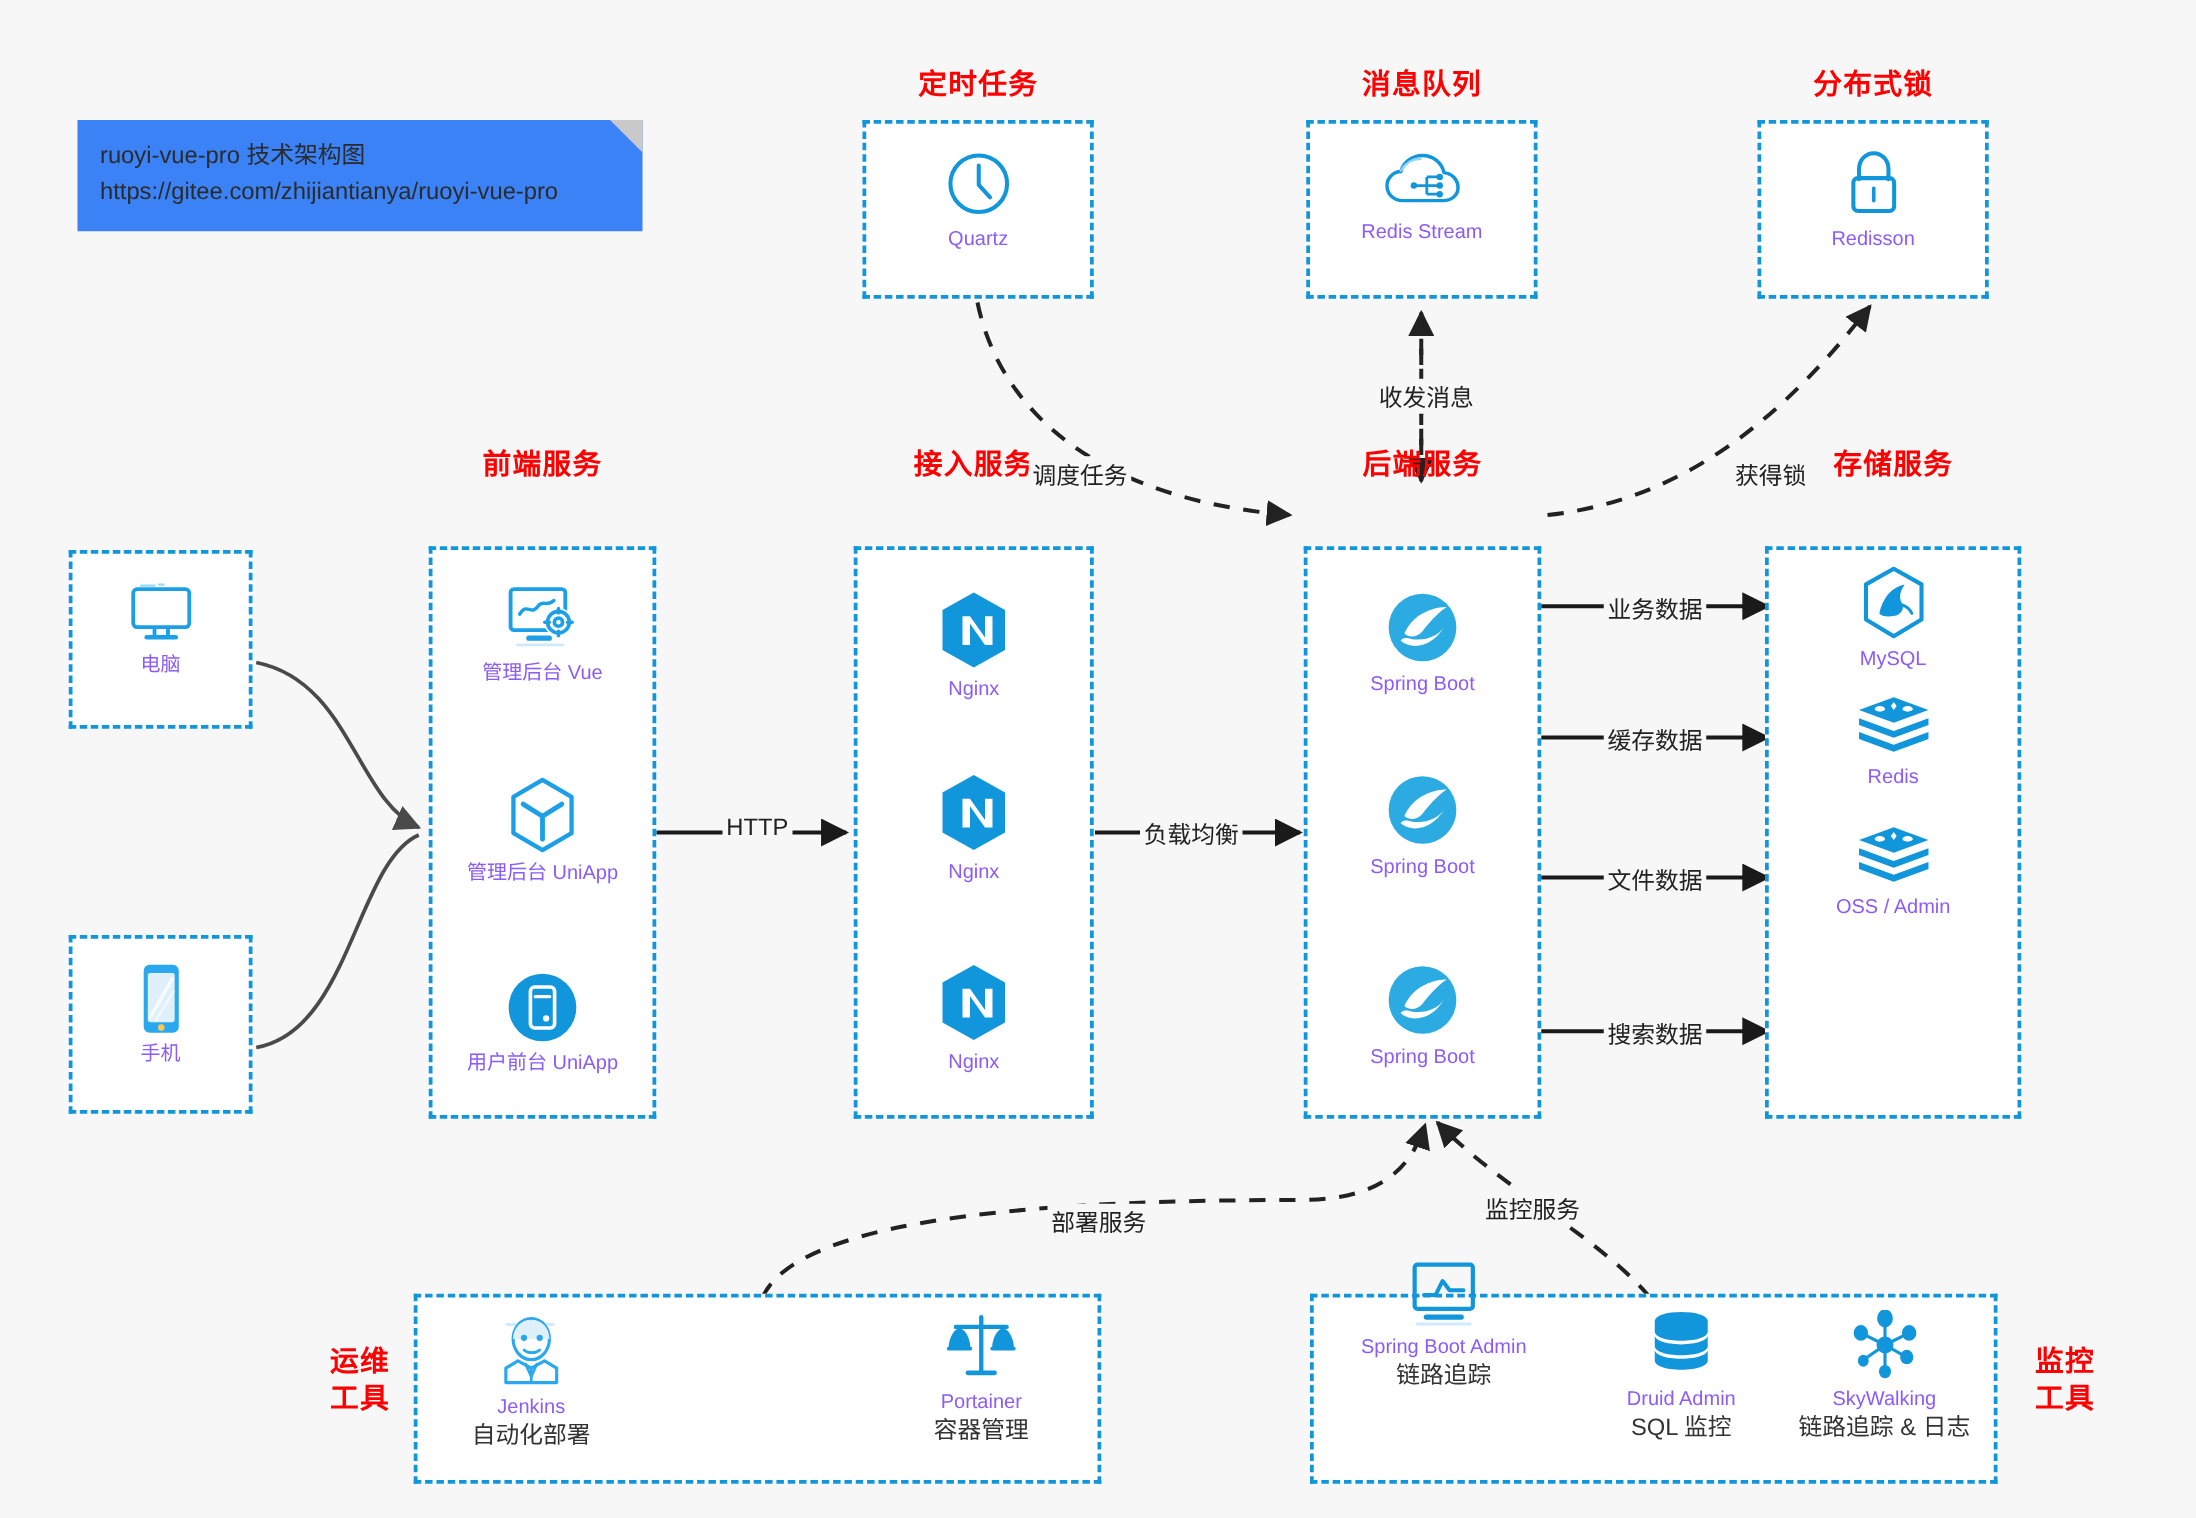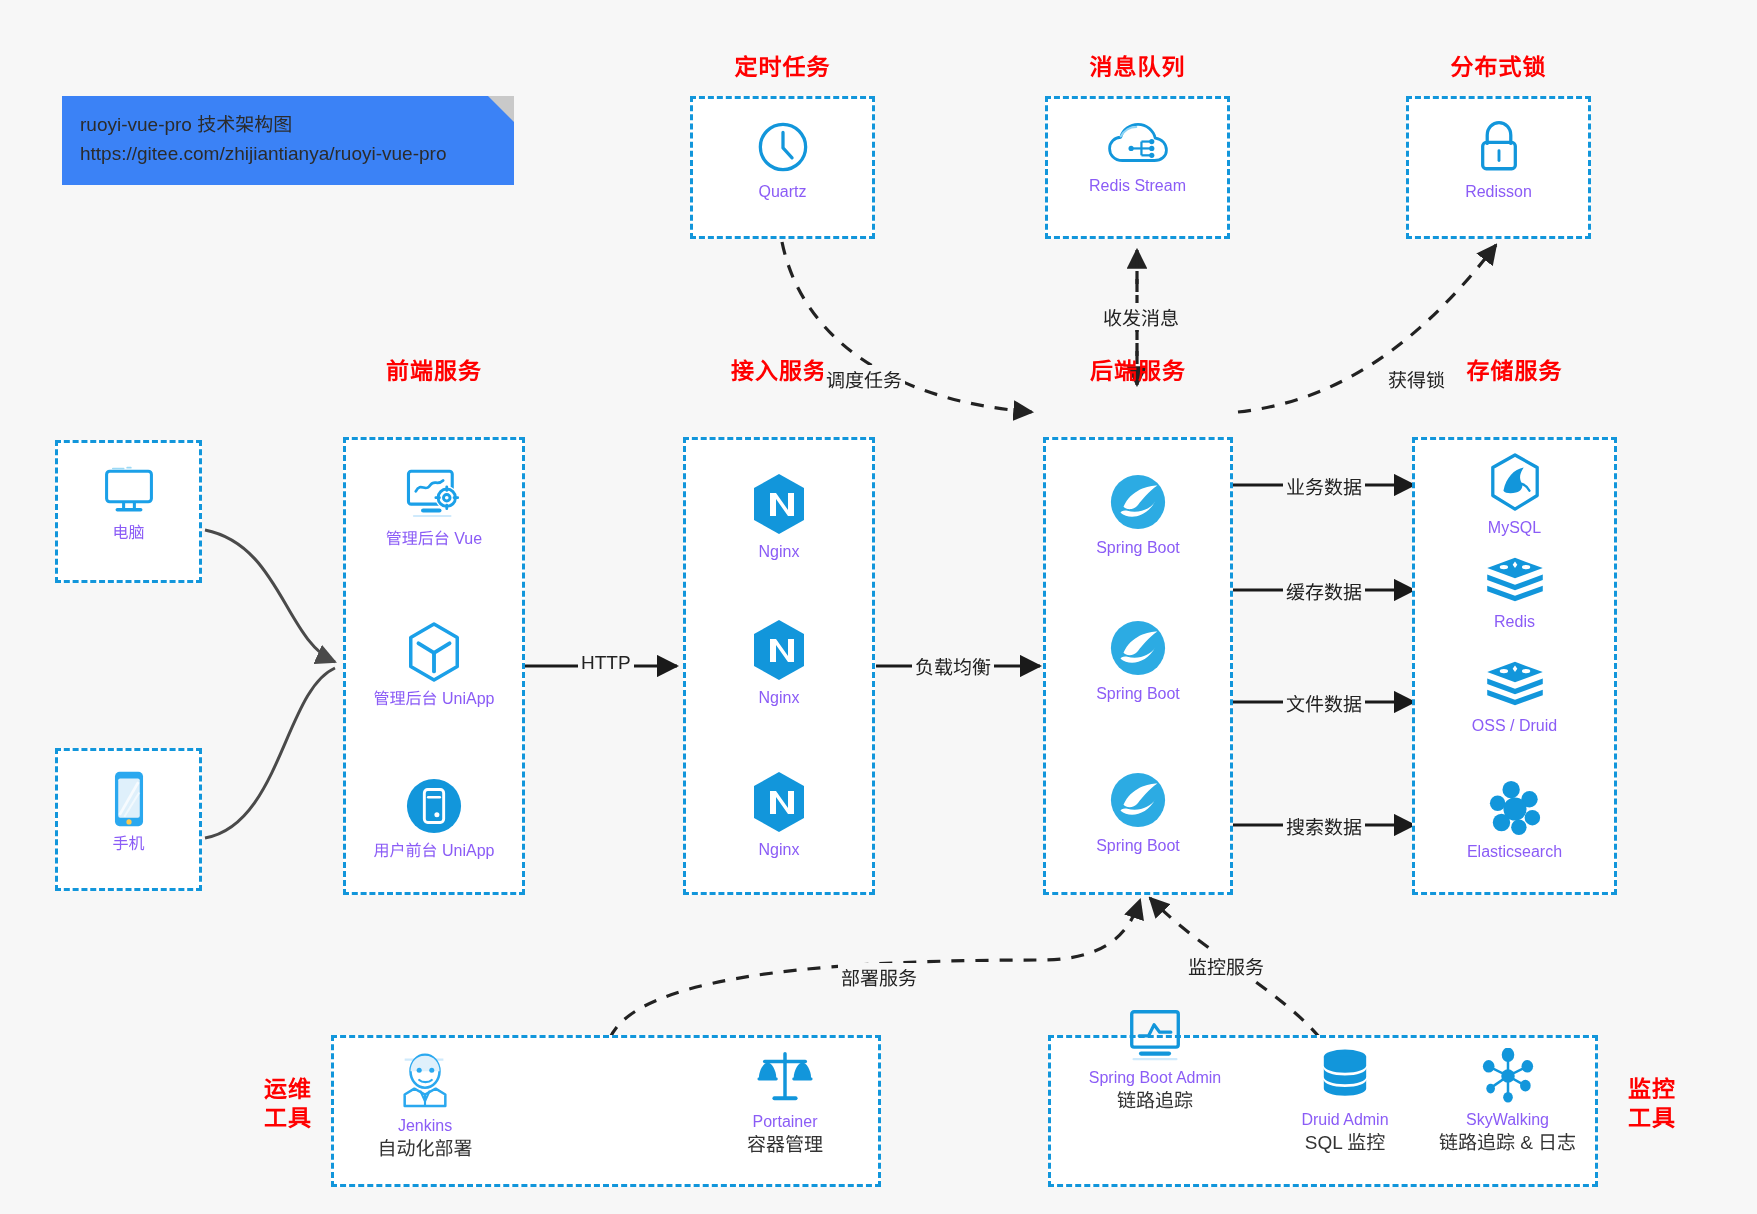--- a/index.html
+++ b/index.html
@@ -374,37 +374,23 @@
     <svg class="ico" width="62" height="50" viewBox="0 0 66 54">
       <path d="M33 2 L63 13 L33 24 L3 13 Z" fill="#1296db"></path>
       <path d="M3 20 L33 31 L63 20 L63 26 L33 37 L3 26 Z" fill="#1296db"></path>
       <path d="M3 32 L33 43 L63 32 L63 38 L33 49 L3 38 Z" fill="#1296db"></path>
       <g fill="#ffffff">
         <ellipse cx="21" cy="12" rx="4.5" ry="2.4"></ellipse>
         <ellipse cx="45" cy="12" rx="4.5" ry="2.4"></ellipse>
         <path d="M33 6 L35.5 9.5 L33 13 L30.5 9.5 Z"></path>
       </g>
     </svg>
-    <div class="cap">OSS / Druid</div>
-  </div>
-
-  <div class="node" style="left:1412px; top:780px; width:205px;">
-    <svg class="ico" width="58" height="56" viewBox="0 0 60 58">
-      <g fill="#1296db">
-        <circle cx="26" cy="10" r="9"></circle>
-        <circle cx="12" cy="24" r="8"></circle>
-        <circle cx="45" cy="20" r="8.5"></circle>
-        <circle cx="30" cy="30" r="12"></circle>
-        <circle cx="48" cy="39" r="8"></circle>
-        <circle cx="16" cy="44" r="9"></circle>
-        <circle cx="34" cy="49" r="8"></circle>
-      </g>
-    </svg>
-    <div class="cap">Elasticsearch</div>
-  </div>
+    <div class="cap">OSS / Admin</div>
+  </div>
+
 
   <div class="grp-title vert" style="left:258px; top:1075px;">
     <div>运维</div>
     <div>工具</div>
   </div>
   <div class="box" style="left:331px; top:1035px; width:550px; height:152px;"></div>
 
   <div class="node" style="left:345px; top:1048px; width:160px;">
     <svg class="ico" width="60" height="62" viewBox="0 0 62 64">
       <path d="M10 12 L50 12" stroke="#cfeafc" stroke-width="2.4"></path>

